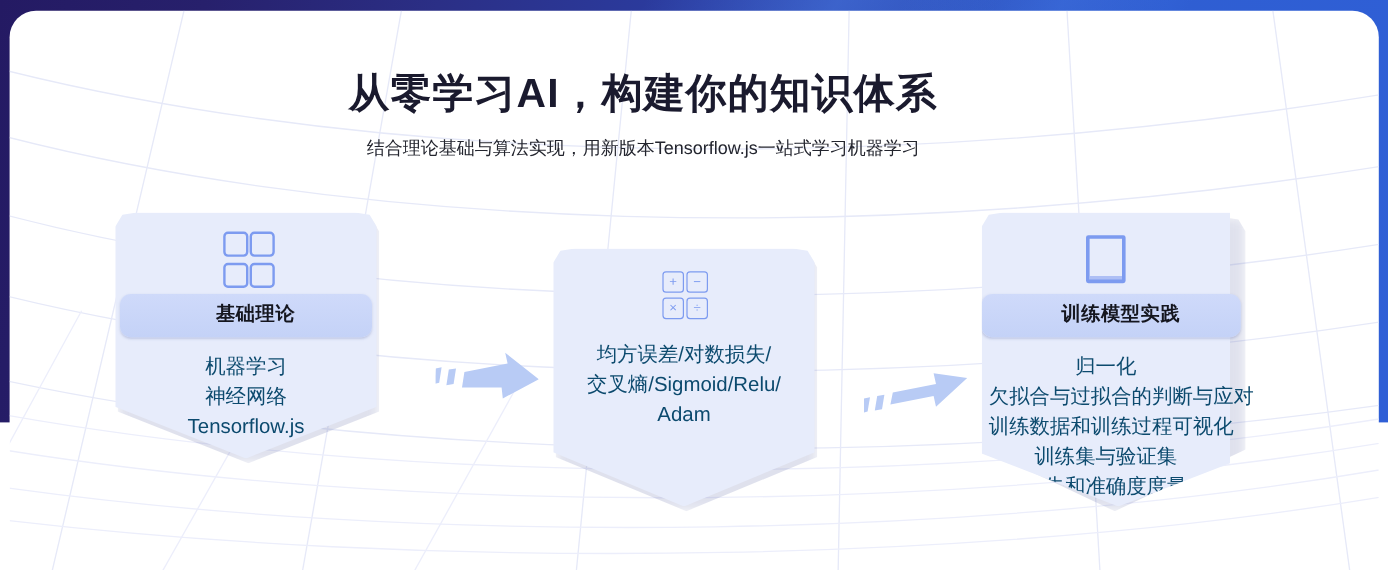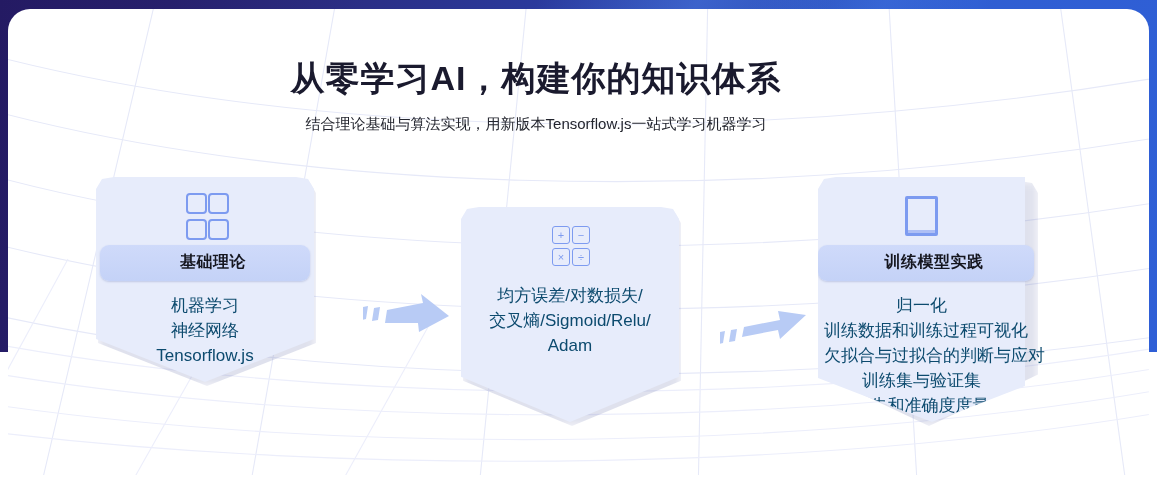--- a/index.html
+++ b/index.html
@@ -266,22 +266,22 @@
       <div class="card-shadow" style="left:812px; top:12px; height:245px;"></div>
       <div class="card" style="left:810px; top:8px; height:245px; width:207px;
                                -webkit-clip-path: polygon(0 12px, 6px 2px, 18px 0, 210px 0, 222px 2px, 228px 12px, 228px 82%, 114px 100%, 0 82%);
                                clip-path: polygon(0 12px, 6px 2px, 18px 0, 210px 0, 222px 2px, 228px 12px, 228px 82%, 114px 100%, 0 82%);">
         <div class="card-icon">
           <span class="book-icon"></span>
         </div>
         <div class="badge" style="width:200px;">训练模型实践</div>
         <div class="card-body">
           <div class="line">归一化</div>
+          <div class="line">欠拟合与过拟合的判断与应对</div>
           <div class="line">训练数据和训练过程可视化</div>
-          <div class="line">欠拟合与过拟合的判断与应对</div>
           <div class="line">训练集与验证集</div>
           <div class="line">损失和准确度度量</div>
         </div>
       </div>
 
     </div>
   </div>
 </div>
 
 </body></html>

